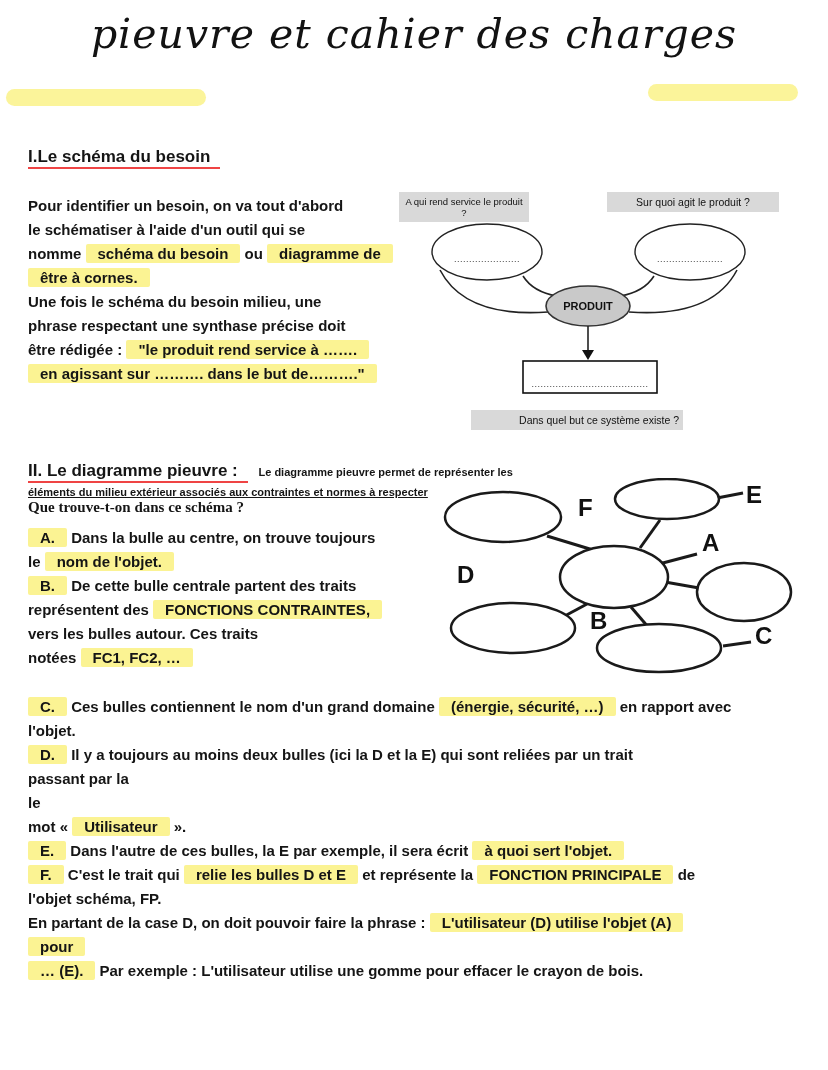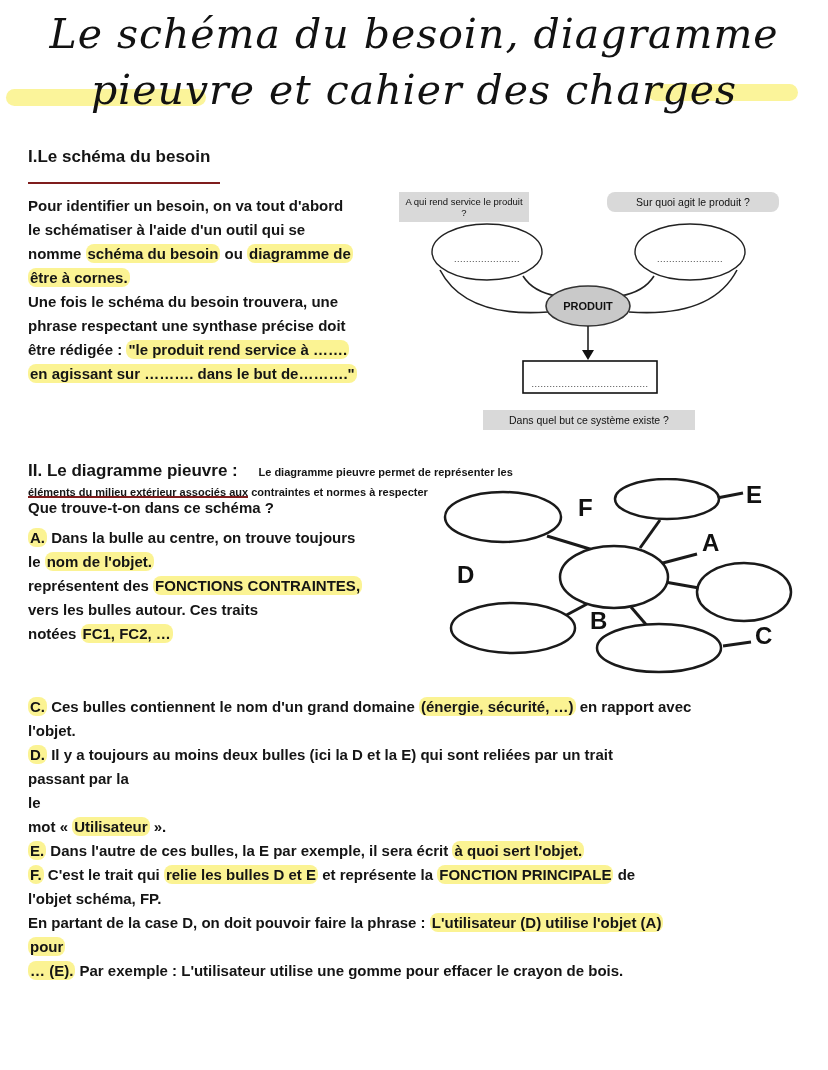--- a/index.html
+++ b/index.html
@@ -31,44 +31,44 @@
     height: 17px;
     background: #fbf49a;
     border-radius: 9px;
     z-index: 1;
   }
   .pill-left  { left: 6px;   top: 89px; width: 200px; }
   .pill-right { left: 648px; top: 84px; width: 150px; }
 
   
   .s-heading { position: absolute; font-size: 17px; font-weight: bold; white-space: nowrap; }
-  .s-heading .ul { border-bottom: 2px solid #7f1d1d; padding-right: 10px; padding-bottom: 15px; display: inline-block; }
+  .s-heading .ul { border-bottom: 2px solid #ef4444; padding-right: 10px; padding-bottom: 0; display: inline-block; }
   .s-heading .note { font-size: 11px; font-weight: bold; margin-left: 6px; }
-  .small-note { position: absolute; font-size: 11px; font-weight: bold; }
+  .small-note { position: absolute; font-size: 11px; font-weight: bold; text-decoration: underline; }
 
   
   .body-text { position: absolute; font-size: 15px; line-height: 24px; font-weight: bold; }
   .tline { white-space: pre-wrap; min-height: 24px; }
-  .hl { background: #fbf393; border-radius: 8px; padding: 1px 2px; }
-  .question { position: absolute; font-size: 15px; font-weight: bold; }
+  .hl { background: #fbf393; border-radius: 2px; padding: 1px 12px; }
+  .question { position: absolute; font-size: 15px; font-weight: bold; font-family: Liberation Serif, serif; }
 
   
   .betecornes { position: absolute; left: 395px; top: 188px; width: 400px; height: 250px; }
   .graybox {
     position: absolute;
     background: #d9d9d9;
     font-size: 10.5px;
     text-align: center;
     padding: 4px 4px;
     box-sizing: border-box;
     color: #111;
   }
   .gb-left   { left: 4px;   top: 4px;   width: 130px; font-size: 9.5px; }
-  .gb-right  { left: 212px; top: 4px;   width: 172px; border-radius: 8px; }
-  .gb-bottom { left: 88px;  top: 222px; width: 212px; }
+  .gb-right  { left: 212px; top: 4px;   width: 172px; }
+  .gb-bottom { left: 76px;  top: 222px; width: 212px; text-align: right; }
   .bc-svg { position: absolute; left: 0; top: 0; }
   .el   { fill: #ffffff; stroke: #222; stroke-width: 1.4; }
   .gray { fill: #c9c9c9; stroke: #333; stroke-width: 1.6; }
   .ln   { fill: none; stroke: #222; stroke-width: 1.6; }
   .rect { fill: #ffffff; stroke: #111; stroke-width: 1.6; }
   .dots { font-size: 9px; fill: #333; text-anchor: middle; letter-spacing: 0.5px; font-family: "Liberation Sans", sans-serif; }
   .prod { font-size: 11px; font-weight: bold; fill: #111; text-anchor: middle; font-family: "Liberation Sans", sans-serif; }
 
   
   .pieuvre { position: absolute; left: 435px; top: 478px; width: 392px; height: 200px; }
@@ -77,34 +77,33 @@
   .plab text { font-size: 24px; font-weight: bold; fill: #111; font-family: "Liberation Sans", sans-serif; }
 </style>
 </head>
 <body>
 
 <div class="page">
 
   <div class="pill pill-left"></div>
   <div class="pill pill-right"></div>
   <div class="title-wrap">
-    <div>Le schéma du besoin, diagramme</div>
     <div>pieuvre et cahier des charges</div>
   </div>
 
   <div class="s-heading" style="left:28px; top:147px;">
     <span class="ul">I.Le schéma du besoin</span>
   </div>
 
   <div class="body-text" style="left:28px; top:194px; width:380px;">
       <div class="tline"><span>Pour identifier un besoin, on va tout d'abord</span></div>
       <div class="tline"><span>le schématiser à l'aide d'un outil qui se</span></div>
       <div class="tline"><span>nomme </span><span class="hl">schéma du besoin</span><span> ou </span><span class="hl">diagramme de</span></div>
       <div class="tline"><span class="hl">être à cornes.</span></div>
-      <div class="tline"><span>Une fois le schéma du besoin trouvera, une</span></div>
+      <div class="tline"><span>Une fois le schéma du besoin milieu, une</span></div>
       <div class="tline"><span>phrase respectant une synthase précise doit</span></div>
       <div class="tline"><span>être rédigée : </span><span class="hl">"le produit rend service à …….</span></div>
       <div class="tline"><span class="hl">en agissant sur ………. dans le but de………."</span></div>
     </div>
 
   <div class="betecornes">
     <div class="graybox gb-left">A qui rend service le produit ?</div>
     <div class="graybox gb-right">Sur quoi agit le produit ?</div>
     <svg class="bc-svg" width="400" height="250" viewBox="0 0 400 250">
       <path class="ln" d="M 45,82 Q 70,130 153,124"></path>
@@ -128,20 +127,21 @@
   <div class="s-heading" style="left:28px; top:461px;">
     <span class="ul">II. Le diagramme pieuvre :</span>
     <span class="note">Le diagramme pieuvre permet de représenter les</span>
   </div>
   <div class="small-note" style="left:28px; top:486px;">éléments du milieu extérieur associés aux contraintes et normes à respecter</div>
   <div class="question" style="left:28px; top:499px;">Que trouve-t-on dans ce schéma ?</div>
 
   <div class="body-text" style="left:28px; top:526px; width:430px;">
       <div class="tline"><span class="hl">A.</span><span> Dans la bulle au centre, on trouve toujours</span></div>
       <div class="tline"><span>le </span><span class="hl">nom de l'objet.</span></div>
+      <div class="tline"><span class="hl">B.</span><span> De cette bulle centrale partent des traits</span></div>
       <div class="tline"><span>représentent des </span><span class="hl">FONCTIONS CONTRAINTES,</span></div>
       <div class="tline"><span>vers les bulles autour. Ces traits</span></div>
       <div class="tline"><span>notées </span><span class="hl">FC1, FC2, …</span></div>
     </div>
 
   <div class="pieuvre">
     <svg width="392" height="200" viewBox="0 0 392 200">
       <g class="pln">
         <line x1="112" y1="58" x2="168" y2="75"></line>
         <line x1="205" y1="70" x2="225" y2="42"></line>

